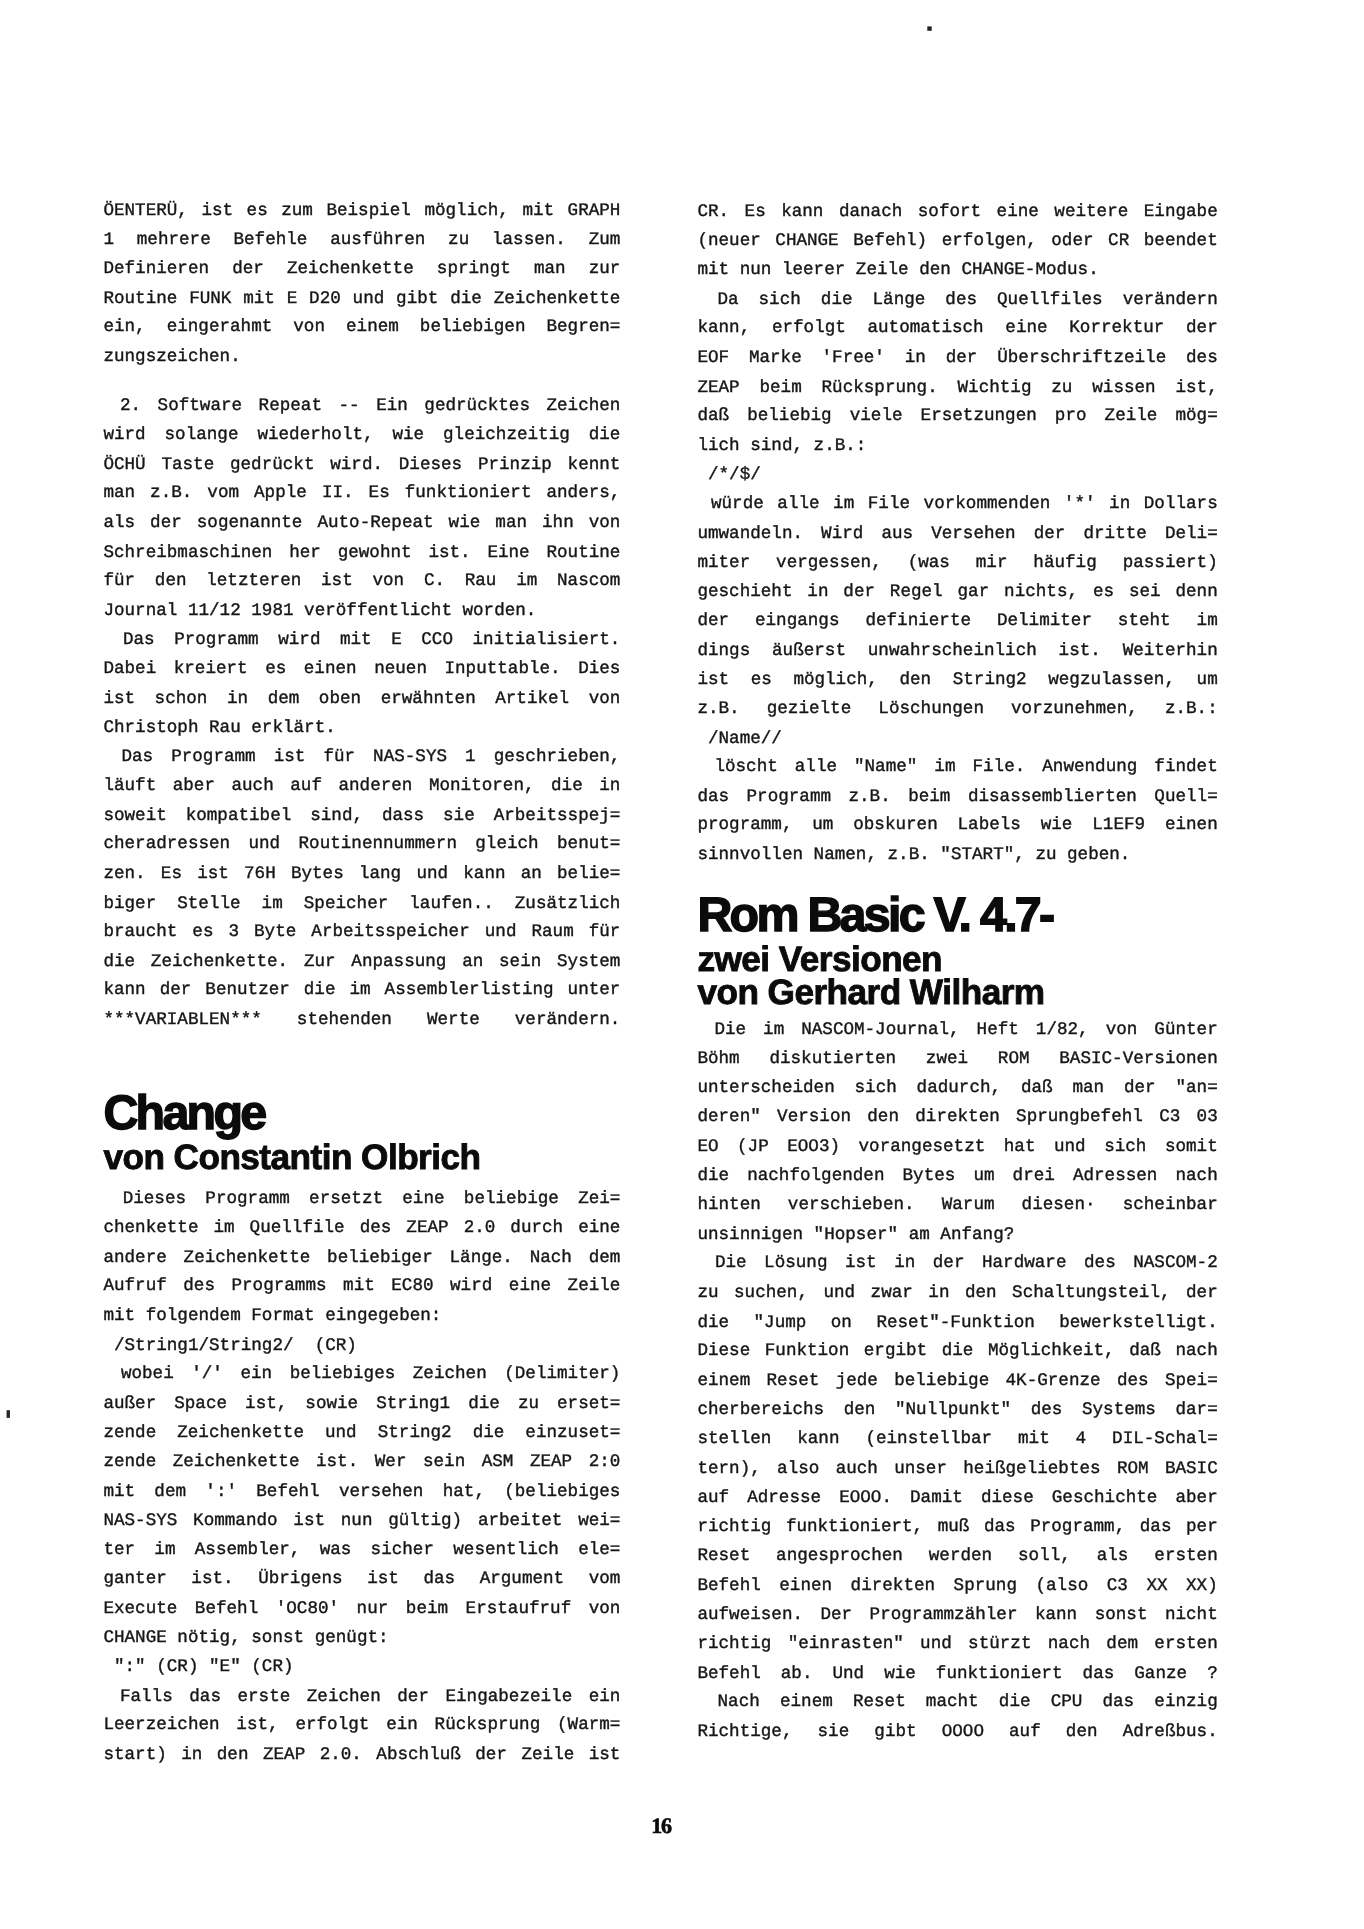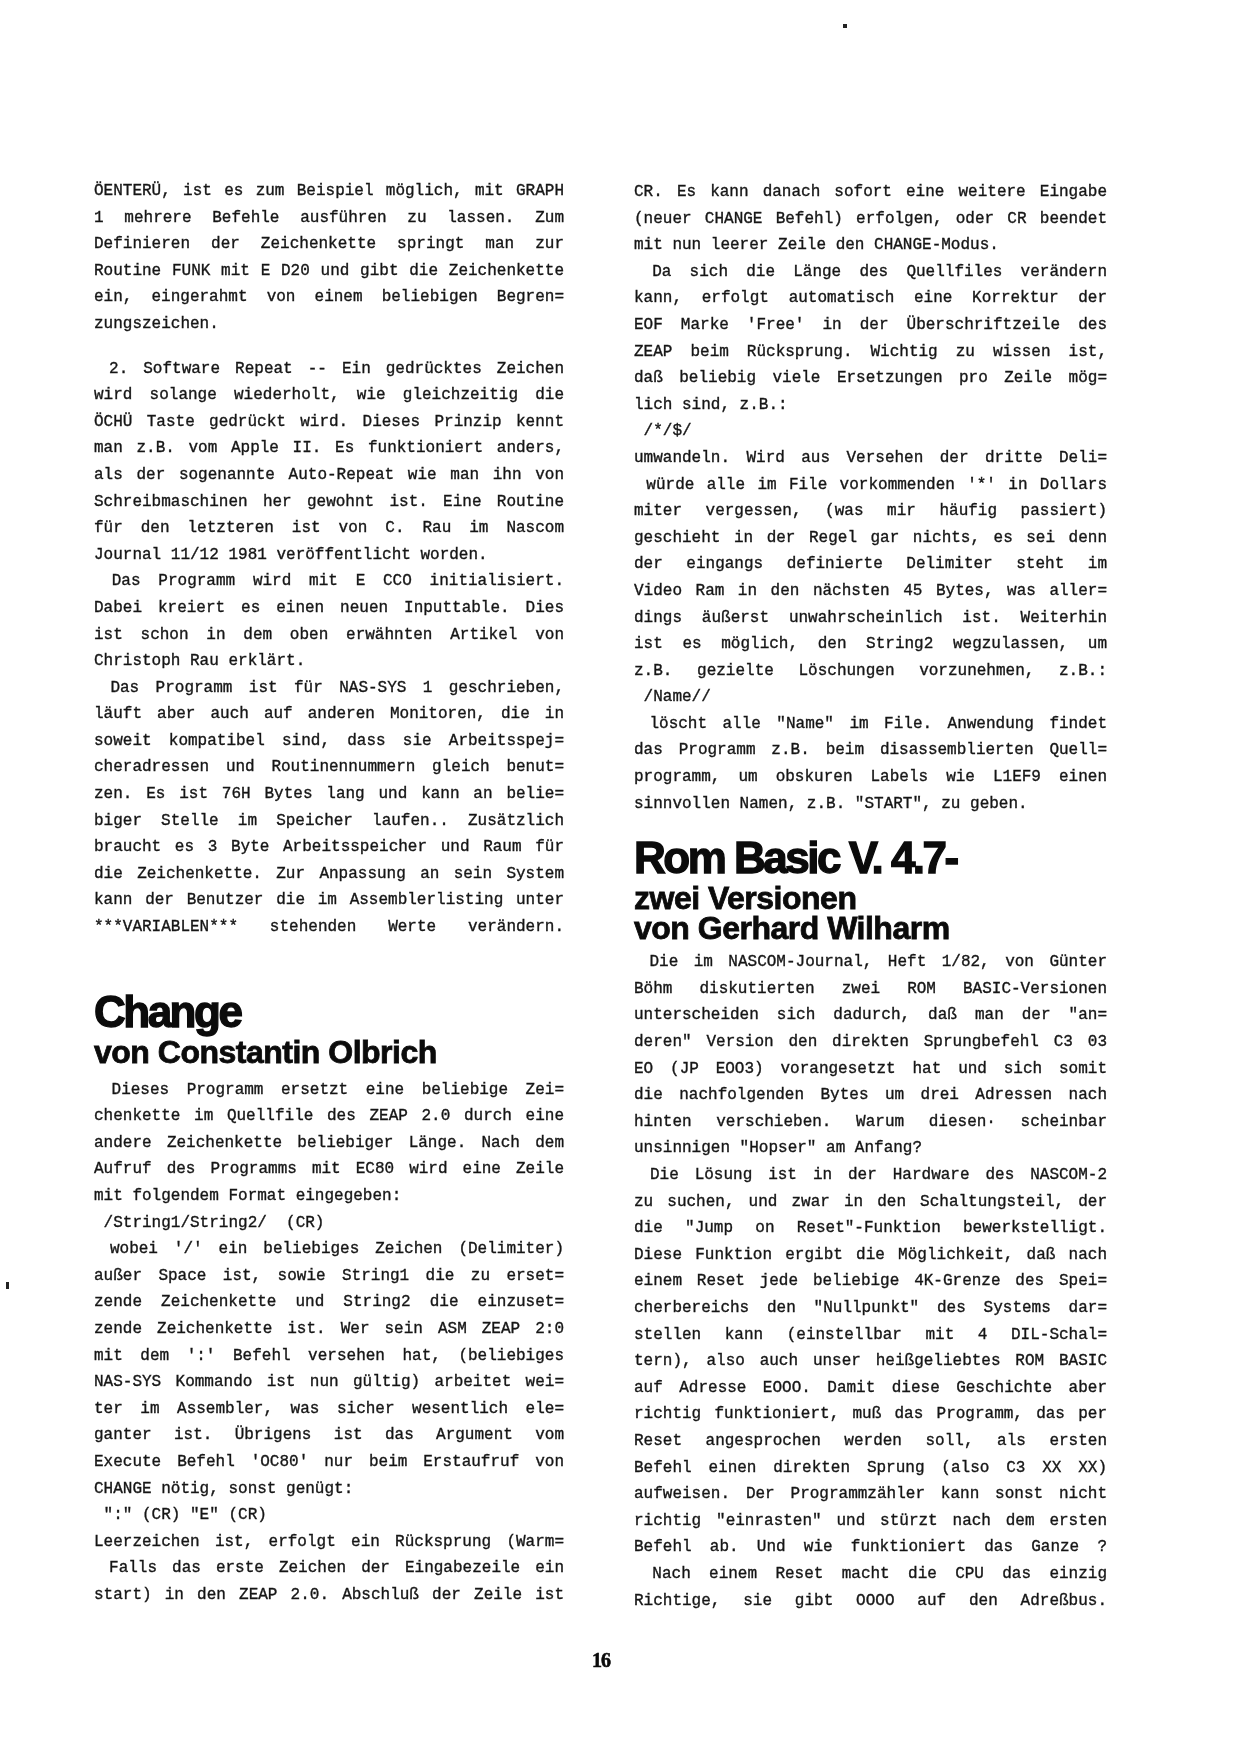--- a/index.html
+++ b/index.html
@@ -134,45 +134,44 @@
         <div class="line">außer Space ist, sowie String1 die zu erset=</div>
         <div class="line">zende Zeichenkette und String2 die einzuset=</div>
         <div class="line">zende Zeichenkette ist. Wer sein ASM ZEAP 2:0</div>
         <div class="line">mit dem ':' Befehl versehen hat, (beliebiges</div>
         <div class="line">NAS-SYS Kommando ist nun gültig) arbeitet wei=</div>
         <div class="line">ter im Assembler, was sicher wesentlich ele=</div>
         <div class="line">ganter ist. Übrigens ist das Argument vom</div>
         <div class="line">Execute Befehl 'OC80' nur beim Erstaufruf von</div>
         <div class="line ragged">CHANGE nötig, sonst genügt:</div>
         <div class="line ragged"> ":" (CR) "E" (CR)</div>
+        <div class="line"> Falls das erste Zeichen der Eingabezeile ein</div>
         <div class="line">Leerzeichen ist, erfolgt ein Rücksprung (Warm=</div>
-        <div class="line"> Falls das erste Zeichen der Eingabezeile ein</div>
         <div class="line">start) in den ZEAP 2.0. Abschluß der Zeile ist</div>
       </div>
     </div>
   <div class="col col-right">
       <div class="para">
         <div class="line">CR. Es kann danach sofort eine weitere Eingabe</div>
         <div class="line">(neuer CHANGE Befehl) erfolgen, oder CR beendet</div>
         <div class="line ragged">mit nun leerer Zeile den CHANGE-Modus.</div>
       </div>
       <div class="para">
         <div class="line"> Da sich die Länge des Quellfiles verändern</div>
         <div class="line">kann, erfolgt automatisch eine Korrektur der</div>
         <div class="line">EOF Marke 'Free' in der Überschriftzeile des</div>
         <div class="line">ZEAP beim Rücksprung. Wichtig zu wissen ist,</div>
         <div class="line">daß beliebig viele Ersetzungen pro Zeile mög=</div>
         <div class="line ragged">lich sind, z.B.:</div>
         <div class="line ragged"> /*/$/</div>
+        <div class="line"> würde alle im File vorkommenden '*' in Dollars</div>
         <div class="line">umwandeln. Wird aus Versehen der dritte Deli=</div>
-        <div class="line"> würde alle im File vorkommenden '*' in Dollars</div>
         <div class="line">miter vergessen, (was mir häufig passiert)</div>
         <div class="line">geschieht in der Regel gar nichts, es sei denn</div>
         <div class="line">der eingangs definierte Delimiter steht im</div>
-        <div class="line">Video Ram in den nächsten 45 Bytes, was aller=</div>
         <div class="line">dings äußerst unwahrscheinlich ist. Weiterhin</div>
         <div class="line">ist es möglich, den String2 wegzulassen, um</div>
         <div class="line">z.B. gezielte Löschungen vorzunehmen, z.B.:</div>
         <div class="line ragged"> /Name//</div>
         <div class="line"> löscht alle "Name" im File. Anwendung findet</div>
         <div class="line">das Programm z.B. beim disassemblierten Quell=</div>
         <div class="line">programm, um obskuren Labels wie L1EF9 einen</div>
         <div class="line ragged">sinnvollen Namen, z.B. "START", zu geben.</div>
       </div>
       <div class="headline">

